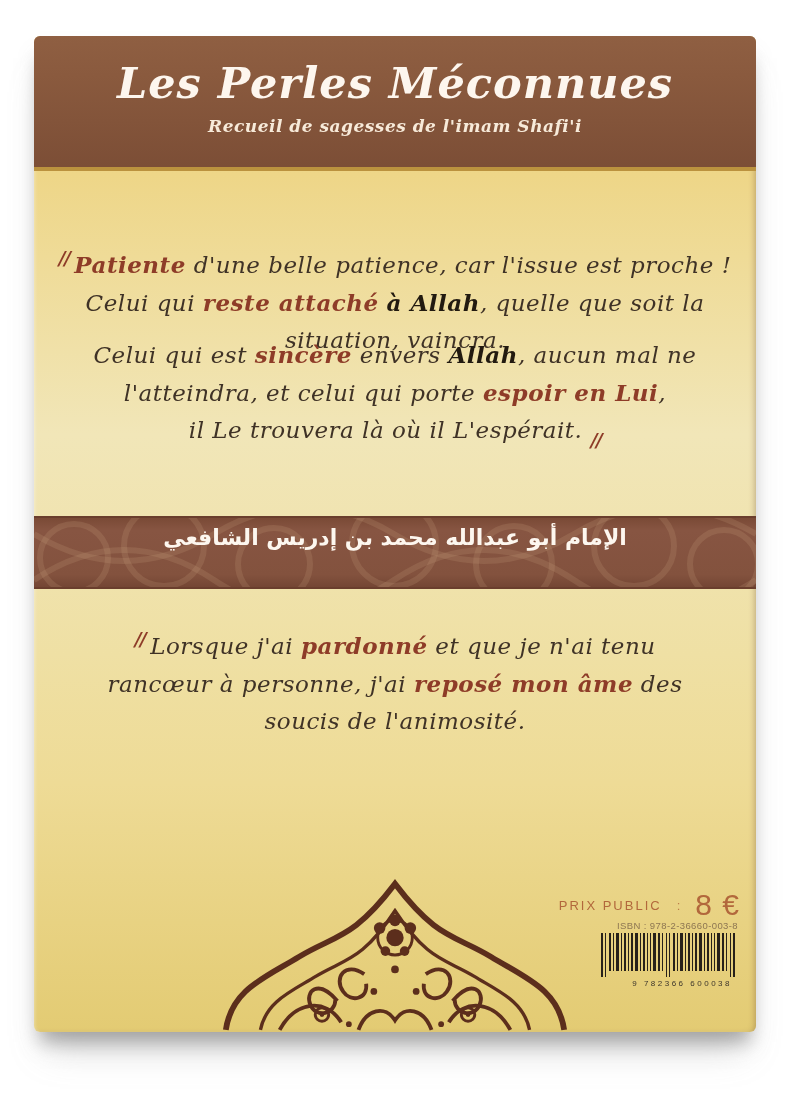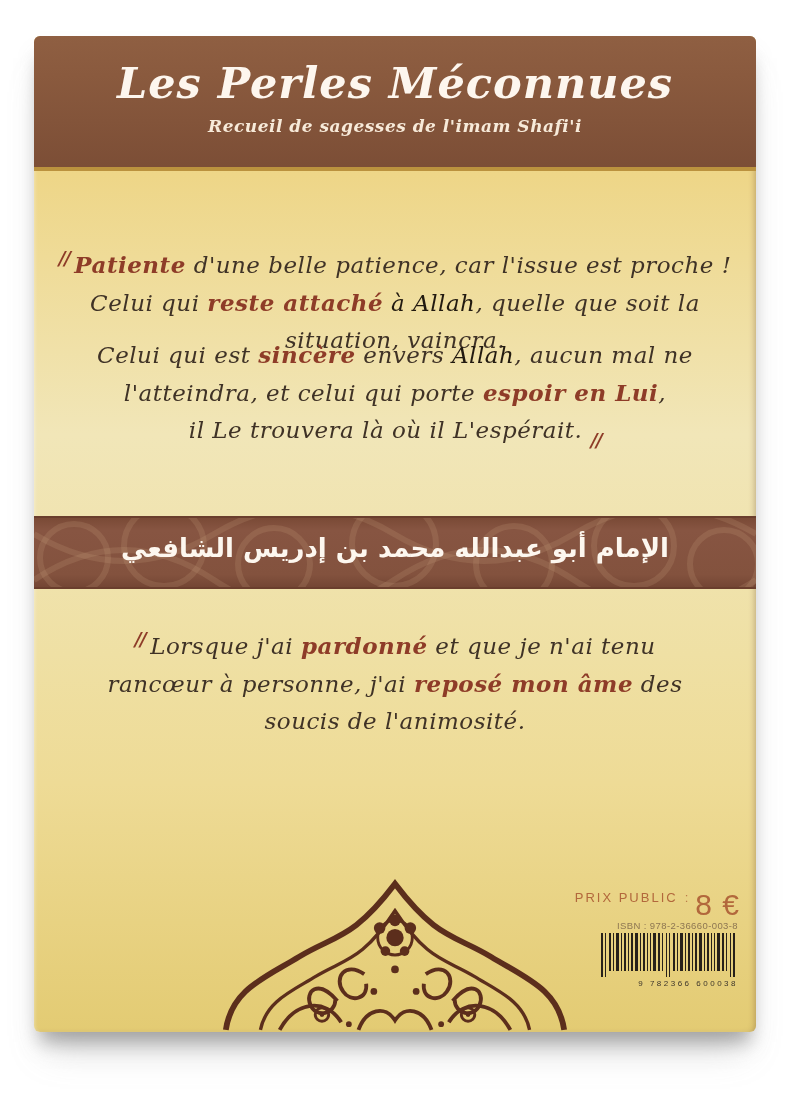--- a/index.html
+++ b/index.html
@@ -36,53 +36,53 @@
     color:#f7ead9;
   }
 
   
   .quote{
     position:absolute; left:16px; width:690px; text-align:center;
     font-style:italic; font-size:23px; line-height:37px; letter-spacing:.5px;
     color:var(--ink); white-space:pre-line;
   }
   .quote .hl{color:var(--maroon); font-weight:700;}
-  .quote .strong{color:var(--ink-strong); font-weight:400;}
+  .quote .strong{color:var(--ink-strong); font-weight:700;}
   .quote .qo,.quote .qc{
     color:var(--maroon); font-weight:700; font-size:.82em; letter-spacing:-1.5px;
   }
   .quote .qo{vertical-align:.45em; margin-right:5px;}
   .quote .qc{vertical-align:-.5em; margin-left:8px;}
   .q1{top:160px;margin-top:44px;} .q2{top:300px;} .q3{top:585px;} .q4{top:726px;}
 
   
   .band-author{
     position:absolute; left:0; top:480px; width:100%; height:73px; box-sizing:border-box;
     background:linear-gradient(180deg,#7a4a36 0%, var(--author-brown) 18%, #83523e 82%, #744634 100%);
     border-top:2px solid #6a3e2d; border-bottom:2px solid #6a3e2d;
     text-align:center; color:#fdf7ef; overflow:hidden;
   }
   .band-author svg{position:absolute; left:0; top:0;}
-  .ar-name{position:relative; margin-top:17px; font-family:"DejaVu Sans", sans-serif; font-weight:700; font-size:26px; line-height:26px;}
+  .ar-name{position:relative; margin-top:7px; font-family:"DejaVu Sans", sans-serif; font-weight:700; font-size:22px; line-height:26px;}
   .ar-dates{position:relative; margin-top:2px; font-family:"DejaVu Sans", sans-serif; font-weight:700; font-size:14px; color:#f6ecdf;}
 
   
   .ornament{position:absolute; left:50%; bottom:0; transform:translateX(-50%); width:346px; height:156px;}
 
   
   .footer{position:absolute; top:854px; right:16px; width:200px; text-align:right;
           font-family:"Liberation Sans", sans-serif;}
-  .price-row{display:flex; justify-content:flex-end; align-items:flex-start; gap:7px; color:var(--price);}
+  .price-row{display:flex; justify-content:flex-end; align-items:center; gap:15px; color:var(--price);}
   .price-label{font-size:13px; letter-spacing:2px; font-weight:400;}
   .price-colon{font-size:13px; opacity:.8;}
   .price-val{font-size:30px; font-weight:400; letter-spacing:1px; line-height:30px;}
   .isbn{margin-right:2px; font-size:9.5px; letter-spacing:.4px; color:var(--isbn-col);}
   .barcode{display:block; margin:2px 2px 0 auto;}
   .barcode rect{fill:var(--bar);}
-  .bar-digits{margin-top:0; margin-right:2px; font-size:8px; letter-spacing:2.5px; color:#3c352b;}
+  .bar-digits{margin-top:0; margin-right:8px; font-size:8px; letter-spacing:2.5px; color:#3c352b;}
 </style>
 </head>
 <body>
 
 <div class="page">
   <div class="book">
 
     <header class="band-top">
       <h1>Les Perles Méconnues</h1>
       <p class="subtitle">Recueil de sagesses de l'imam Shafi'i</p>

